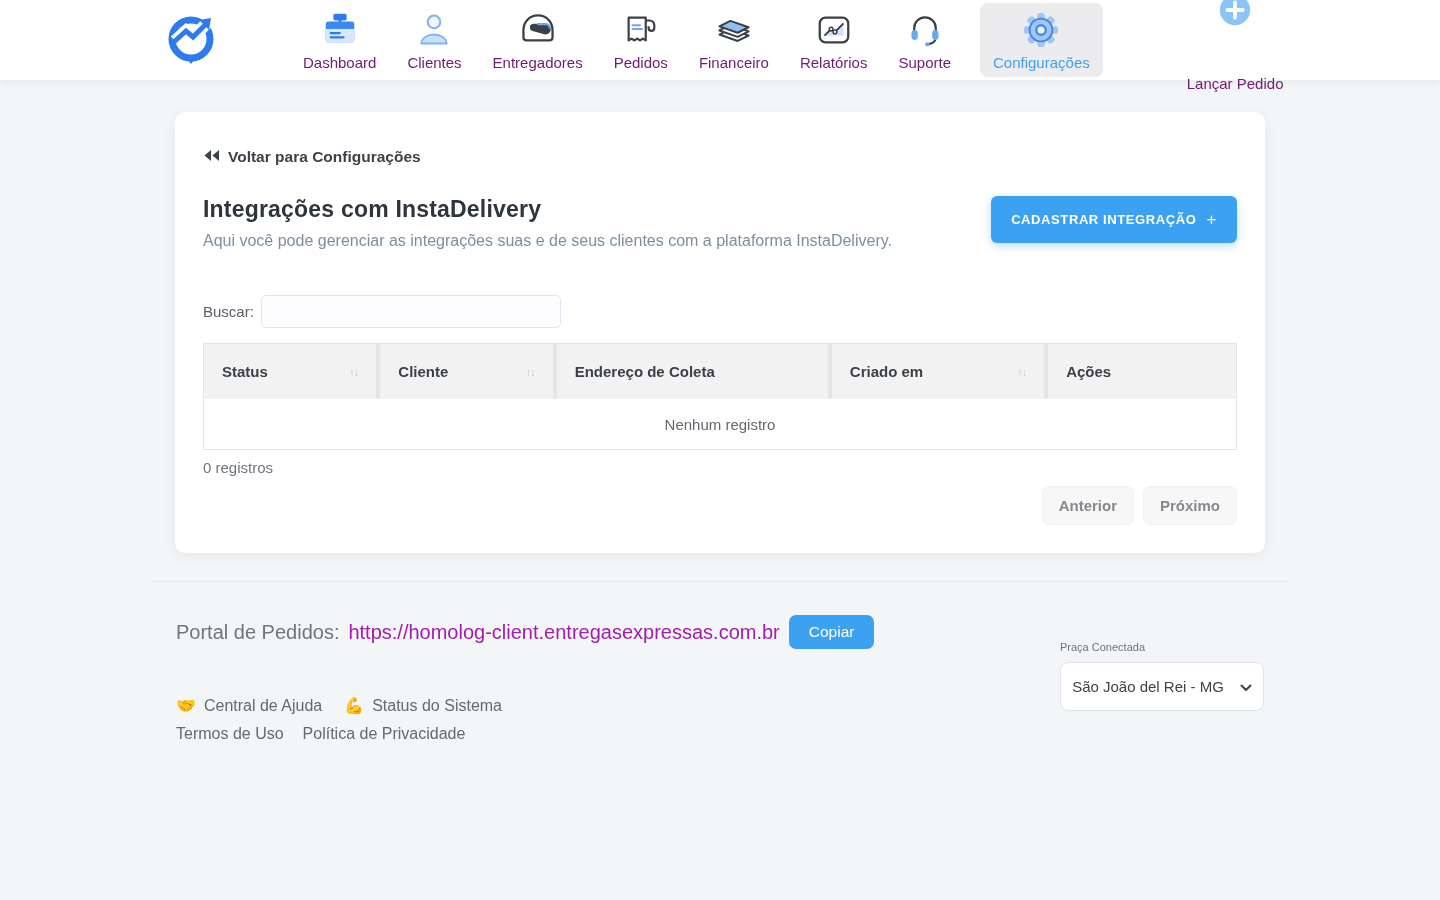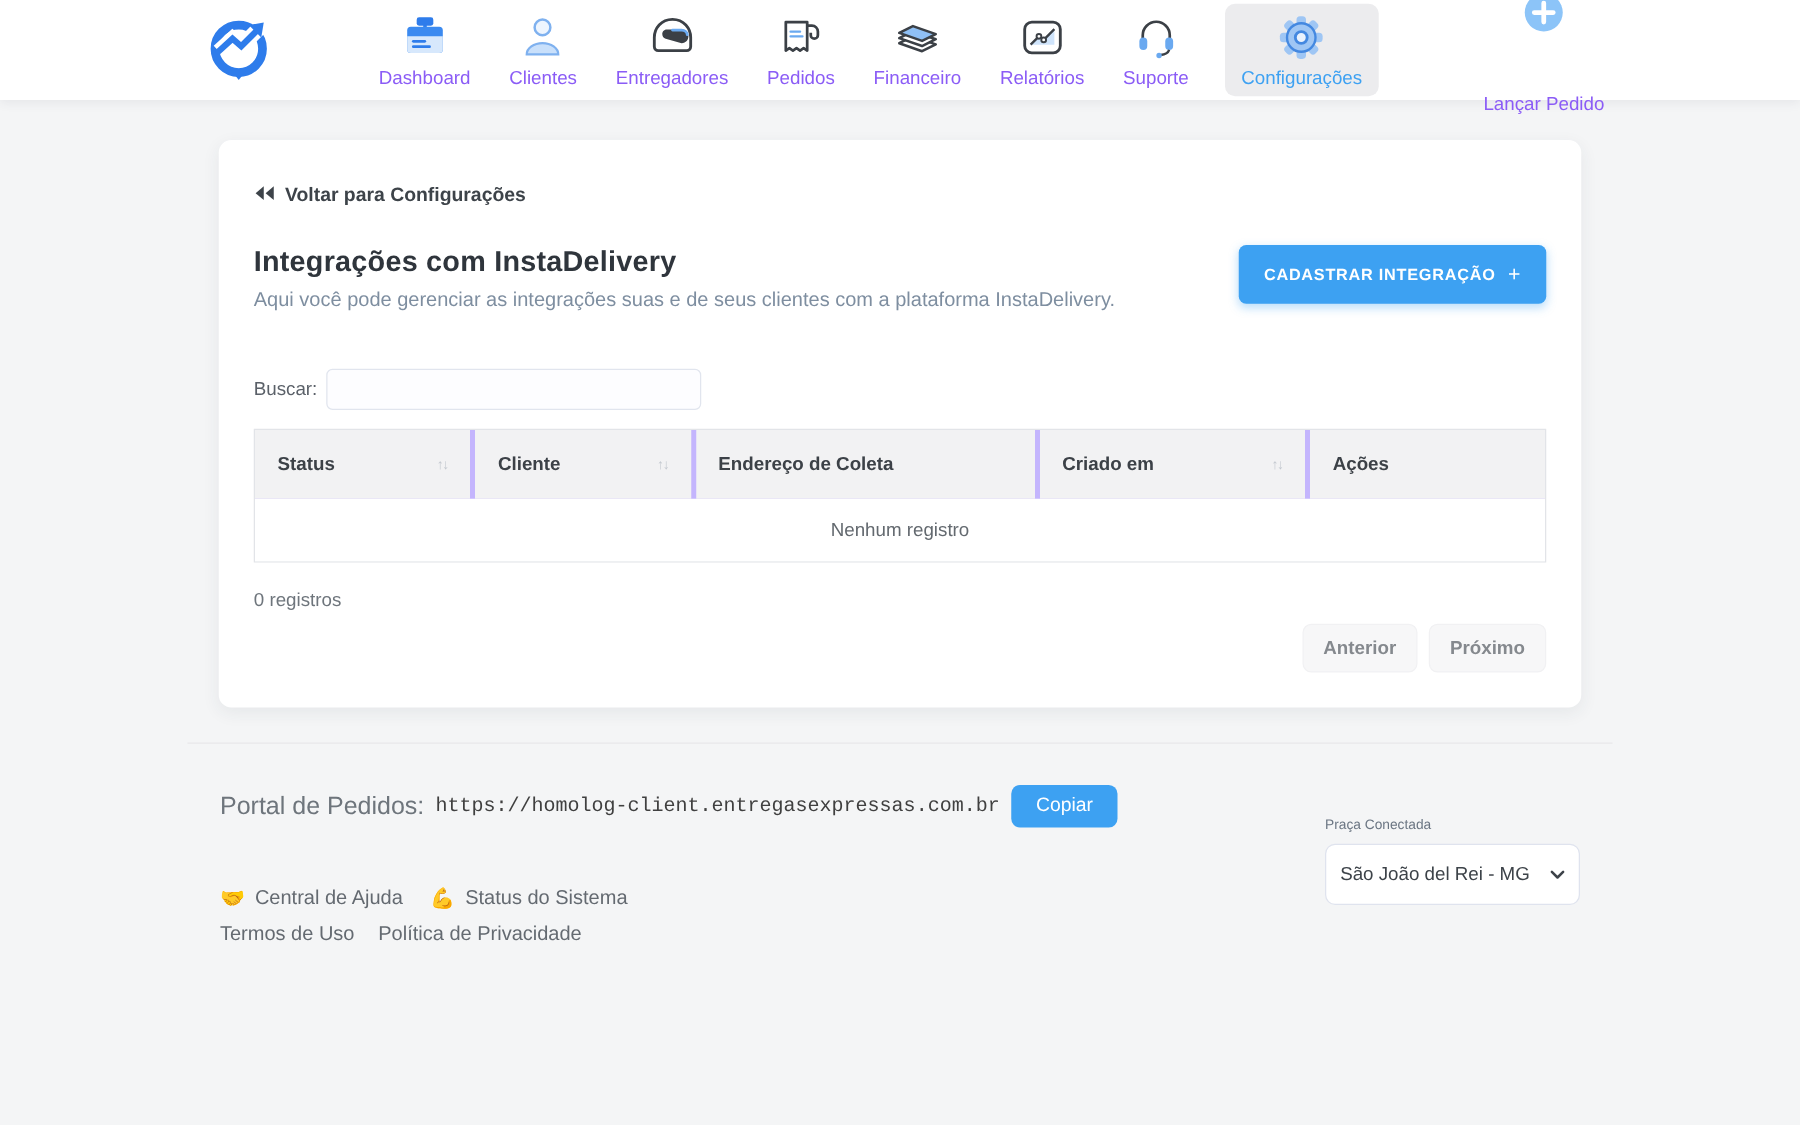--- a/index.html
+++ b/index.html
@@ -9,21 +9,21 @@
     font-family:"Liberation Sans","DejaVu Sans",sans-serif;
     color:#33383e;
   }
   
   .navbar { height:80px; background:#fff; box-shadow:0 2px 8px rgba(60,70,90,.08); position:relative; z-index:5; }
   .nav-inner { height:80px; display:flex; align-items:center; padding-left:165px; padding-right:150px; }
   .logo { width:52px; height:56px; display:flex; align-items:center; }
   .nav-items { display:flex; align-items:center; gap:27px; margin-left:84px; }
   .nav-item { display:flex; flex-direction:column; align-items:center; gap:3px; cursor:pointer; padding:6px 2px; border-radius:8px; }
   .nav-item .nicon { height:42px; display:flex; align-items:center; justify-content:center; }
-  .nav-item .nlabel { font-size:15px; color:#8b5cf6; font-weight:500; white-space:nowrap; }
+  .nav-item .nlabel { font-size:15px; color:#701a75; font-weight:500; white-space:nowrap; }
   .nav-item.active { background:#ececee; padding:6px 13px; }
   .nav-item.active .nlabel { color:#3da1f2; }
   .nav-item.launch { margin-left:82px;gap:44px; }
   
   .card {
     width:1090px; margin:32px auto 0; background:#fff; border-radius:10px;
     box-shadow:0 4px 14px rgba(40,50,70,.07); padding:36px 28px 28px;
   }
   .back-link { display:inline-flex; align-items:center; gap:8px; font-size:15.5px; font-weight:600; color:#3d4349; cursor:pointer; }
   .head-row { display:flex; justify-content:space-between; align-items:flex-start; margin-top:30px; }
@@ -37,44 +37,44 @@
   }
   .btn-primary .plus { font-size:17px; font-weight:400; line-height:10px; }
   .search-row { margin-top:45px; display:flex; align-items:center; gap:7px; }
   .search-row label { font-size:15px; color:#5a6068; }
   .search-row input {
     width:300px; height:33px; border:1px solid #e1e5ee; border-radius:5px;
     background:#fdfdff; font-family:inherit; font-size:14px; padding:0 10px; color:#33383e; outline:none;
   }
   
   .table { margin-top:15px; border:1px solid #e2e4e8; }
-  .thead { display:flex; gap:4px; background:#c4b5fd; }
+  .thead { display:flex; gap:4px; background:#e5e5e5; }
   .th {
     background:#f2f2f3; height:55px; display:flex; align-items:center; padding:0 18px;
     font-size:15px; font-weight:700; color:#3c4147; cursor:pointer;
   }
   .th .sort { margin-left:auto; font-size:11px; color:#c3c8cf; letter-spacing:-1px; }
   .th:nth-child(1){ flex:167 0 0; }
   .th:nth-child(2){ flex:167 0 0; }
   .th:nth-child(3){ flex:288 0 0; cursor:default; }
   .th:nth-child(4){ flex:216 0 0; }
   .th:nth-child(5){ flex:186 0 0; cursor:default; }
   .tbody-empty { height:49px; display:flex; align-items:center; justify-content:center; font-size:15px; color:#63696f; background:#fff; margin-top:1px; }
-  .records { margin-top:22px; font-size:15px; color:#6e757c; }
+  .records { margin-top:9px; font-size:15px; color:#6e757c; }
   .pagination { margin-top:10px; display:flex; justify-content:flex-end; gap:9px; }
   .btn-page {
     background:#f7f7f8; border:1px solid #f1f1f3; border-radius:7px; cursor:pointer;
     font-family:inherit; font-size:15px; font-weight:700; color:#85898e; padding:10px 16px;
   }
   
   .divider { border:none; border-top:1px solid #e7e8ea; margin:28px 150px 0; }
   .footer { padding:33px 176px 0; display:flex; justify-content:space-between; }
   .portal-row { display:flex; align-items:center; gap:9px; }
   .portal-label { font-size:20px; color:#6e757c; }
-  .portal-link { font-size:16px; color:#404040; text-decoration:none; cursor:pointer;font-family:Liberation Mono, monospace; }
+  .portal-link { font-size:20px; color:#a21caf; text-decoration:none; cursor:pointer; }
   .btn-copy {
     background:#3da1f2; color:#fff; border:none; border-radius:7px; cursor:pointer;
     font-family:inherit; font-size:15.5px; padding:8px 20px;
   }
   .help-row { margin-top:47px; display:flex; gap:22px; align-items:center; }
   .help-row .flink { display:flex; align-items:center; gap:8px; font-size:16px; font-weight:500; color:#646a71; text-decoration:none; cursor:pointer; }
   .legal-row { margin-top:10px; display:flex; gap:19px; }
   .legal-row .flink { font-size:16px; font-weight:500; color:#646a71; text-decoration:none; cursor:pointer; }
   .praca { width:204px; margin-top:26px; }
   .praca-label { font-size:11px; color:#6b7683; }

